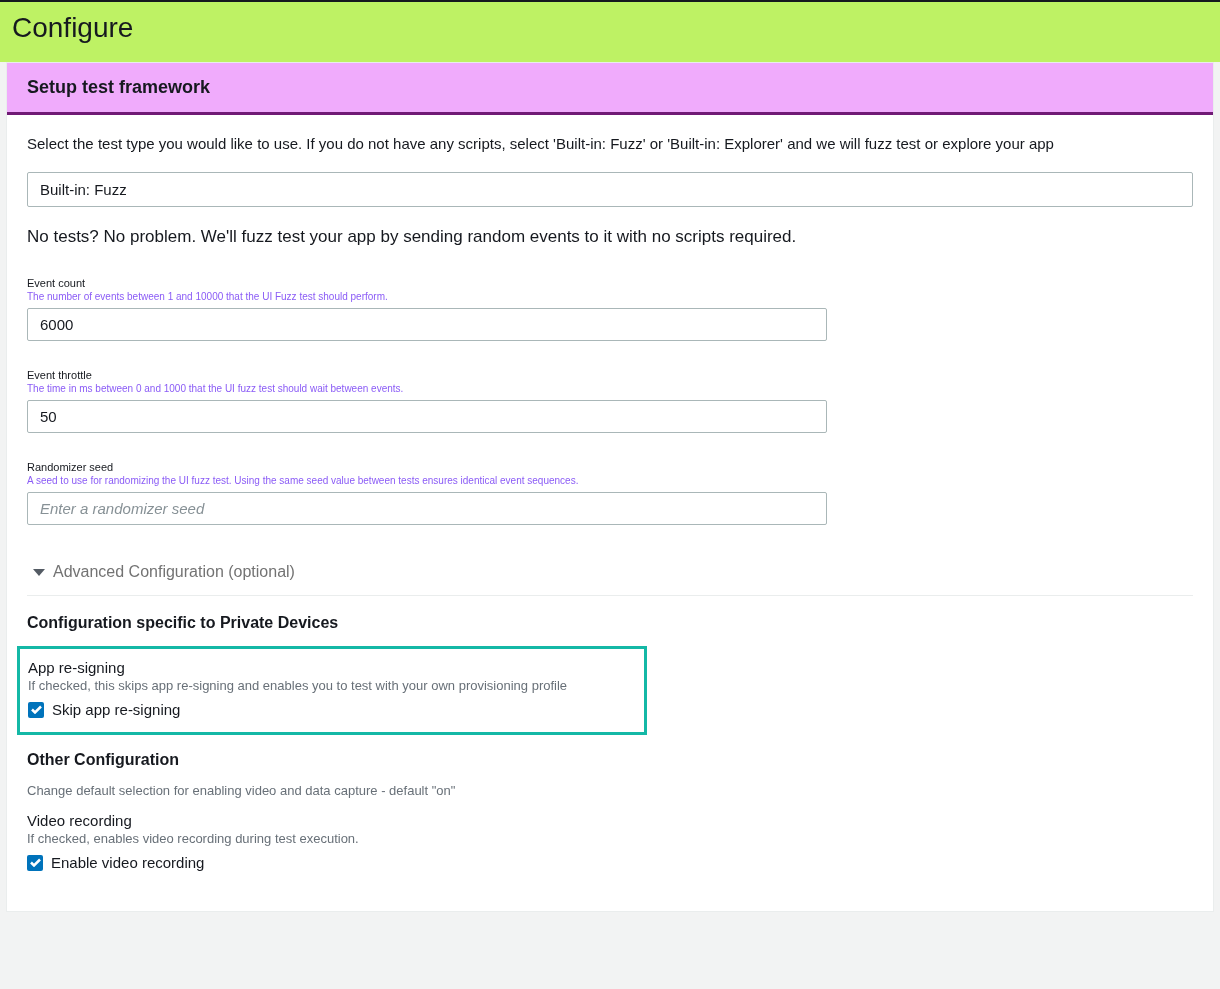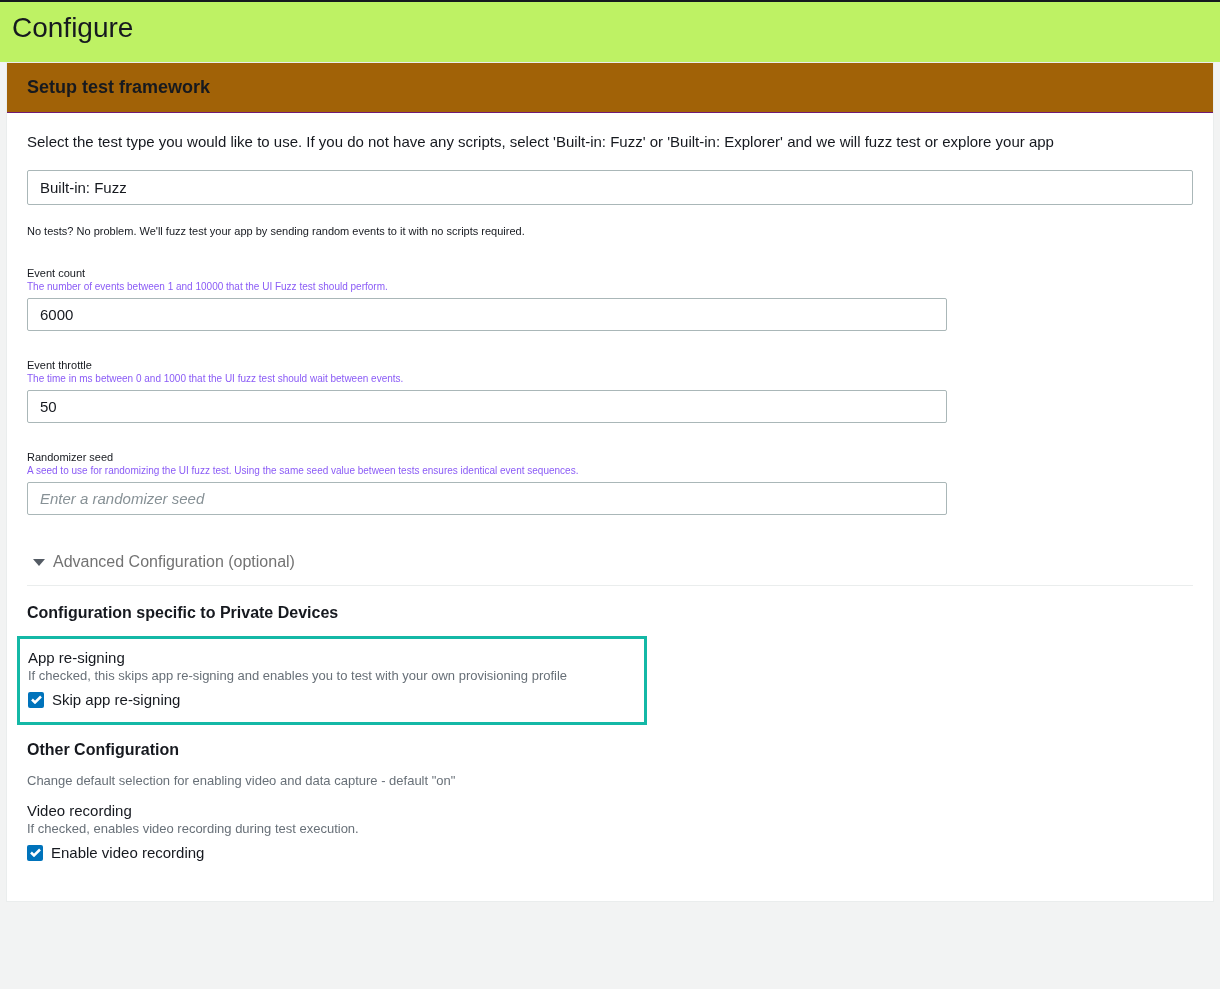--- a/index.html
+++ b/index.html
@@ -19,22 +19,22 @@
       font-weight: 400;
       color: #16191f;
     }
     .card {
       background: #fff;
       border: 1px solid #eaeded;
       margin: 0 6px;
     }
     .card-header {
       padding: 14px 20px;
-      background: #a16207;
-      border-bottom: 1px solid #701a75;
+      background: #f0abfc;
+      border-bottom: 3px solid #701a75;
     }
     .card-header-title {
       font-size: 18px;
       font-weight: 700;
       color: #16191f;
     }
     .card-body {
       padding: 20px 20px 20px 20px;
     }
     .intro-text {
@@ -49,39 +49,39 @@
     .select-field {
       width: 100%;
       border: 1px solid #aab7b8;
       border-radius: 2px;
       padding: 8px 12px;
       font-size: 15px;
       background: #fff;
       color: #16191f;
     }
     .hint-text {
-      font-size: 11px;
+      font-size: 17px;
       color: #16191f;
       margin-bottom: 30px;
     }
     .field-block { margin-bottom: 28px; }
     .field-label {
       font-size: 11px;
       color: #16191f;
       margin-bottom: 2px;
       display: block;
     }
     .field-desc {
       font-size: 10px;
       color: #8b5cf6;
       margin-bottom: 6px;
       display: block;
     }
     .text-input {
-      width: 920px;
+      width: 800px;
       max-width: 100%;
       border: 1px solid #aab7b8;
       border-radius: 2px;
       padding: 7px 12px;
       font-size: 15px;
       color: #16191f;
       background: #fff;
     }
     .text-input::placeholder {
       color: #879196;

